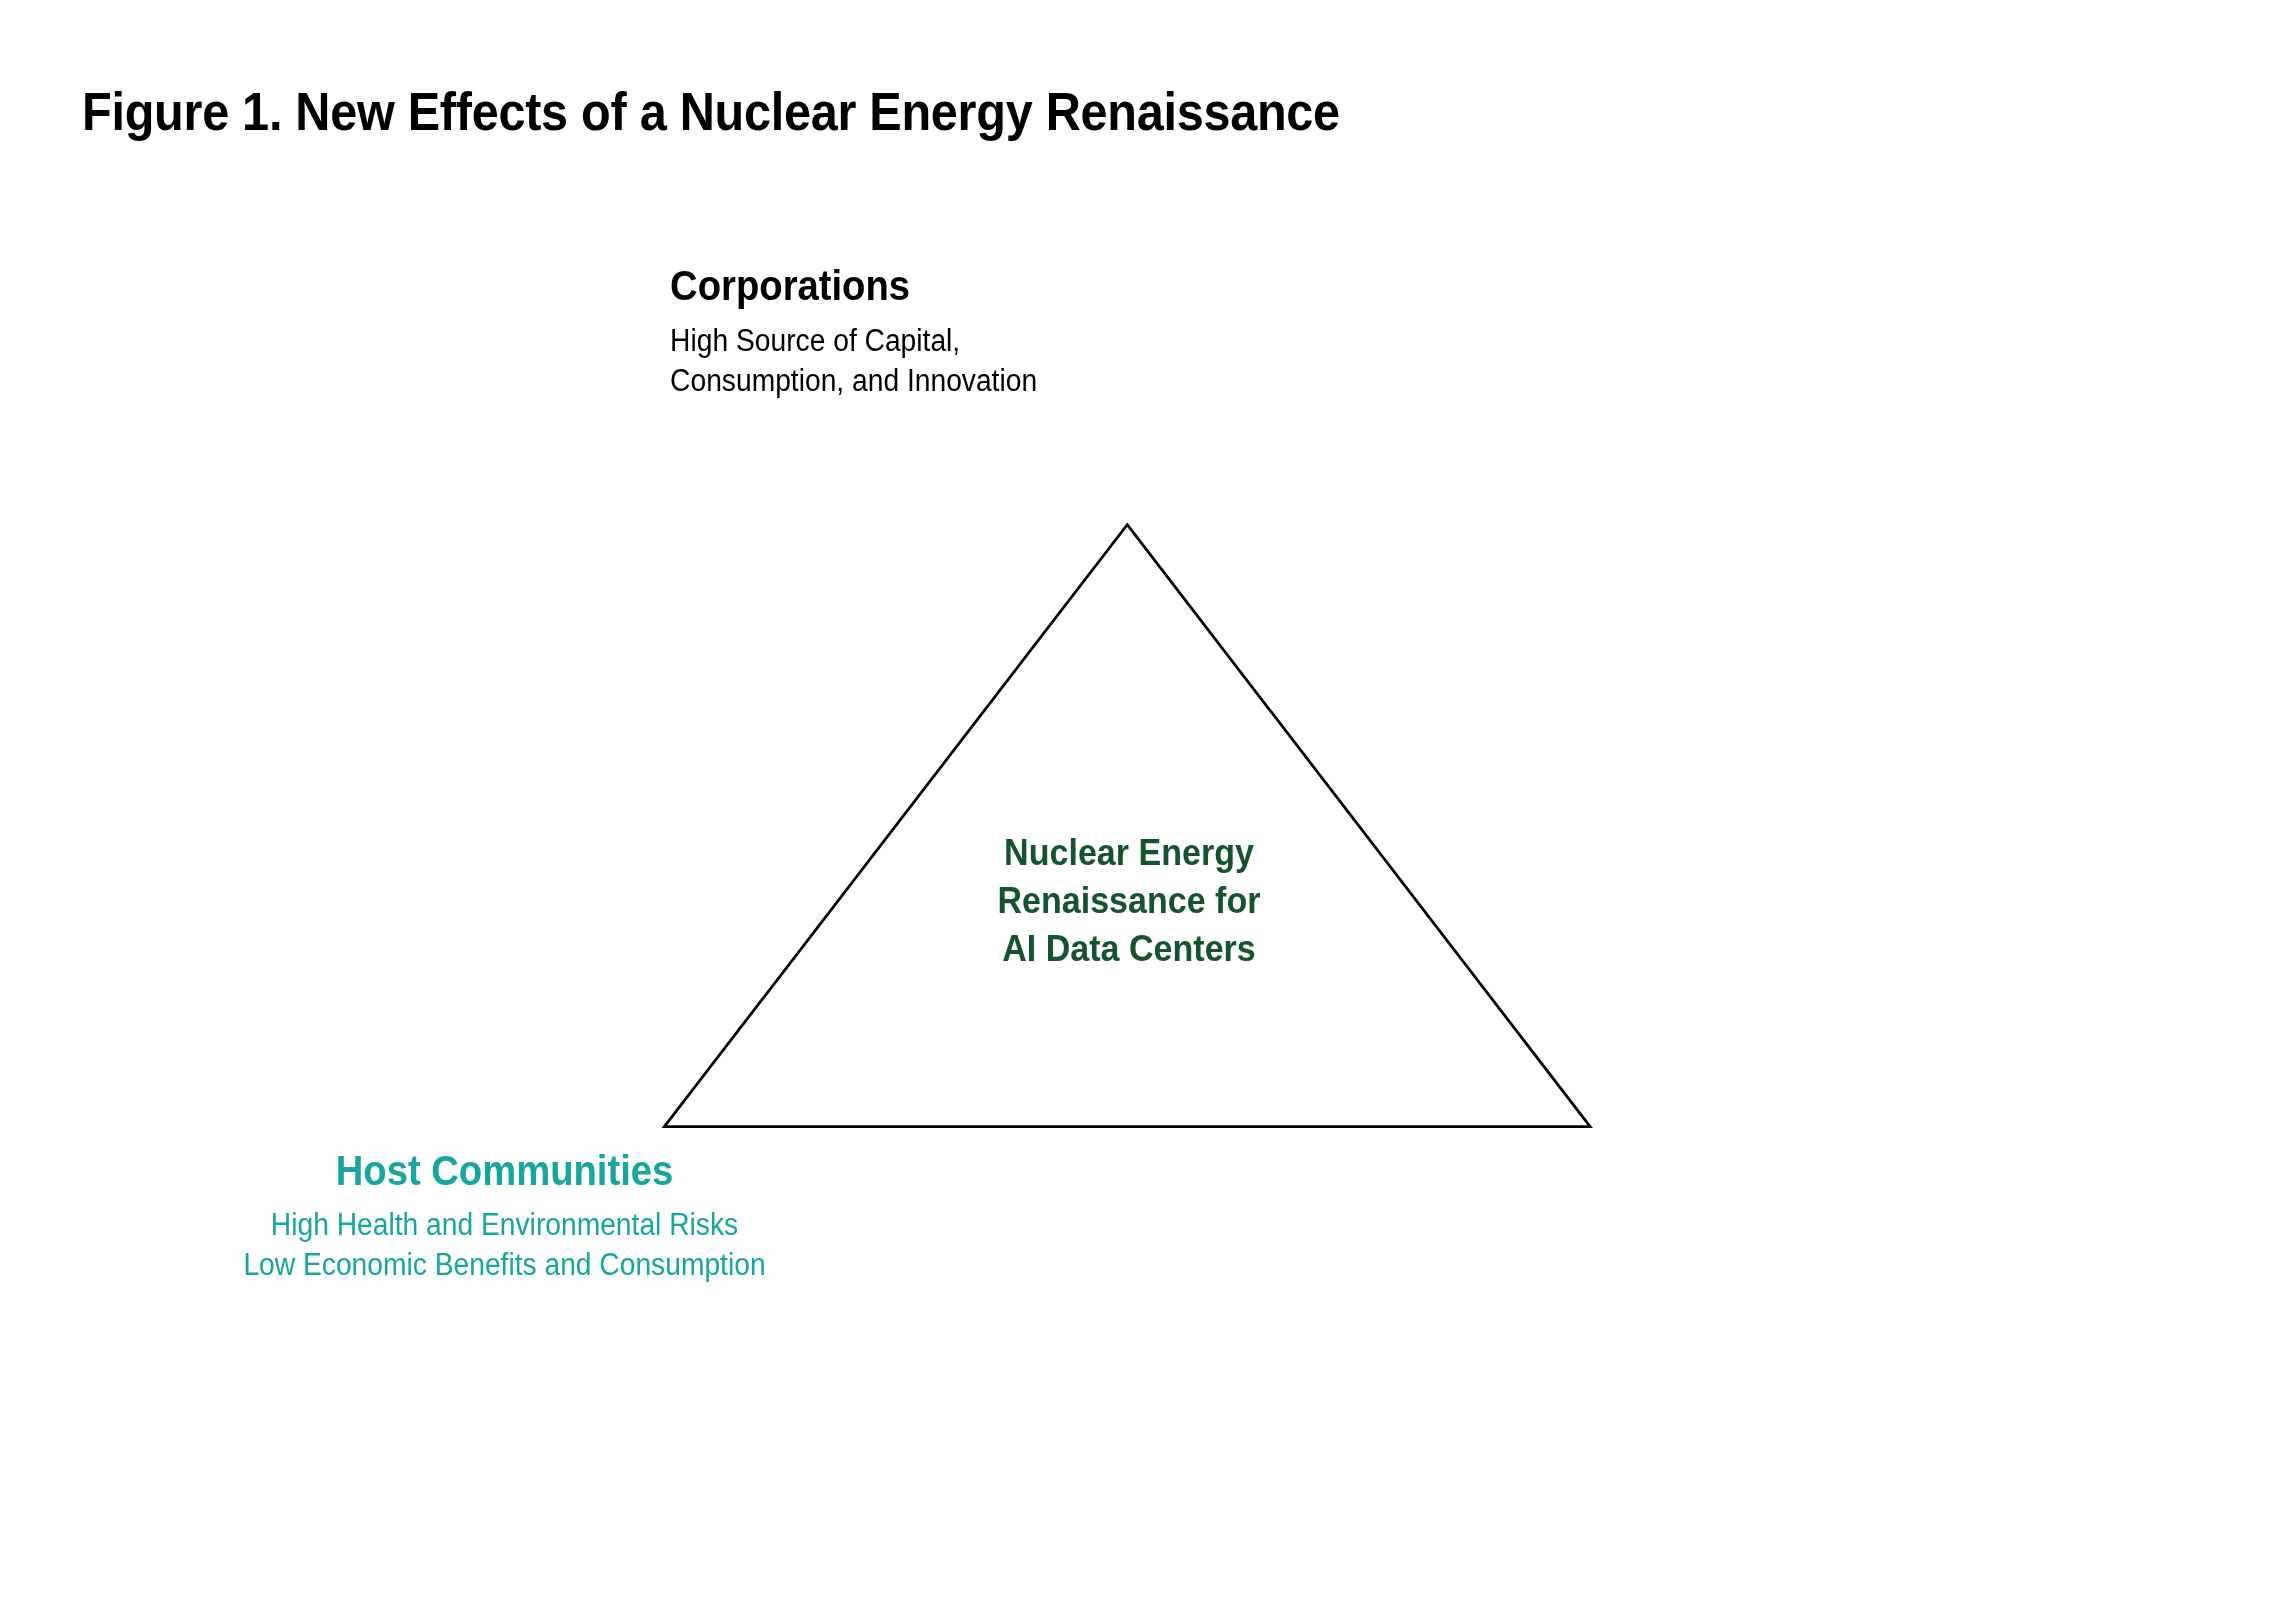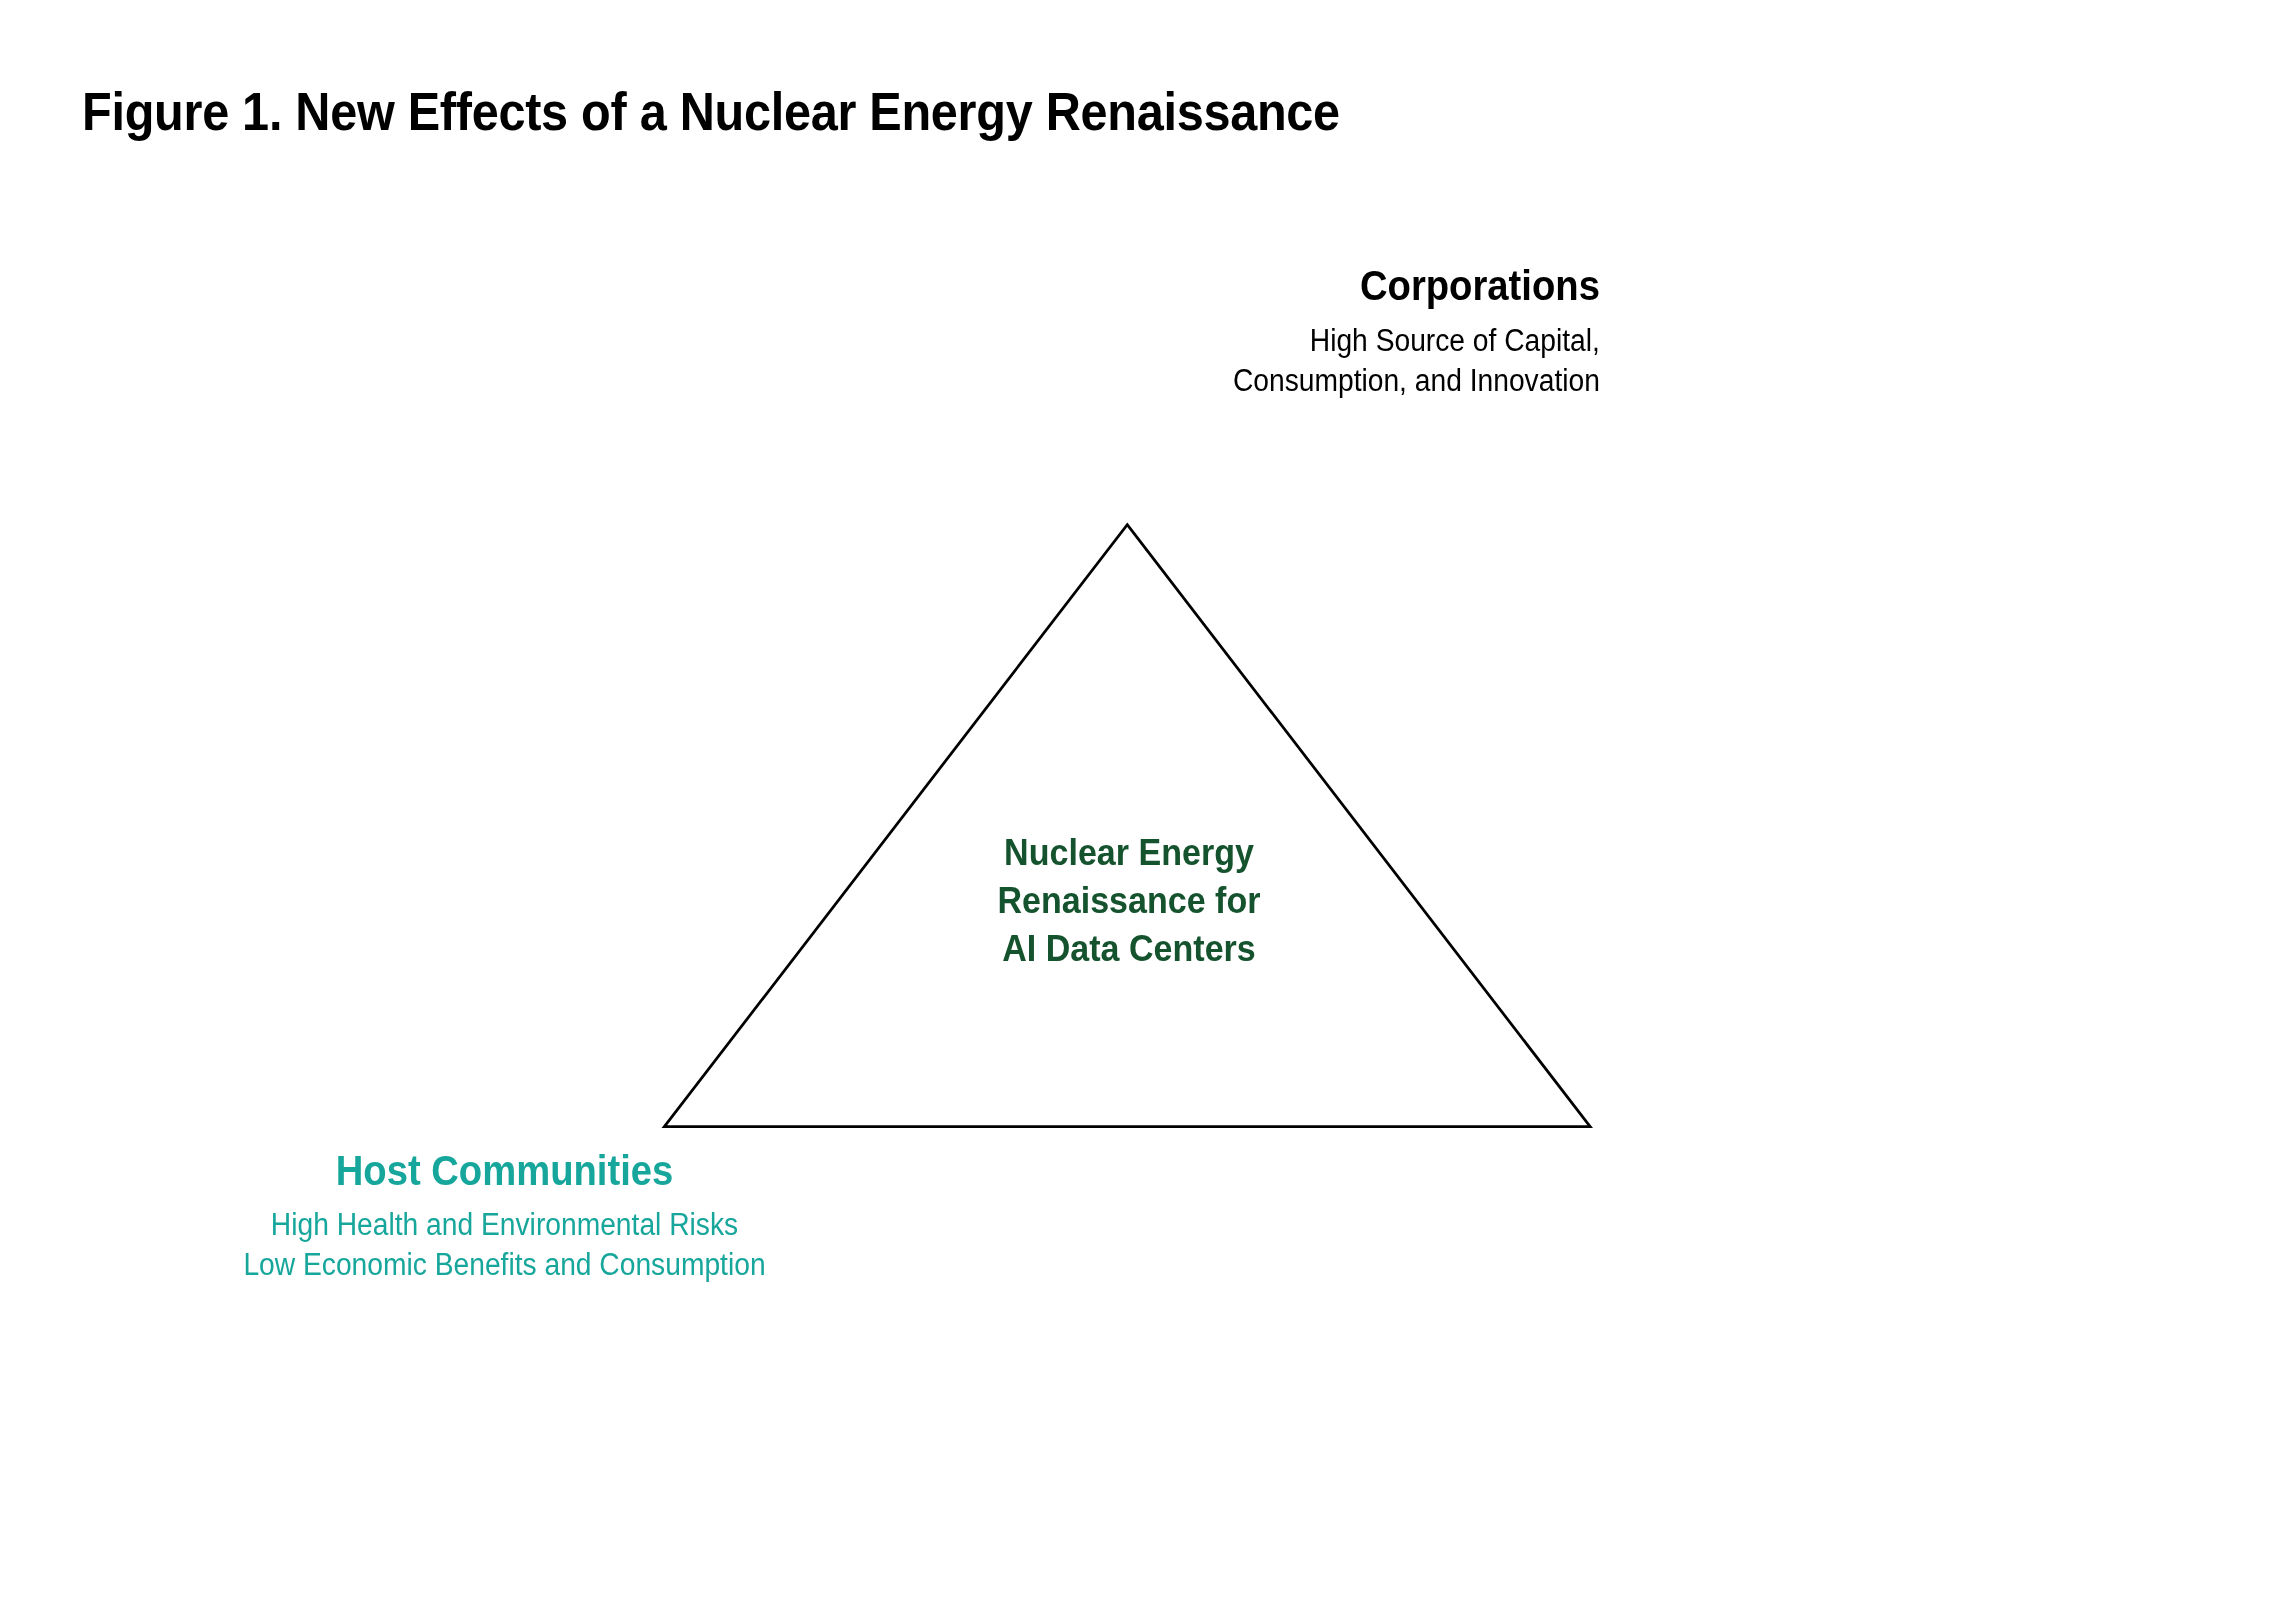--- a/index.html
+++ b/index.html
@@ -64,24 +64,24 @@
   .node-sub {
     font-size: 31px;
     font-weight: 400;
     line-height: 1.30;
     transform: scaleX(0.91);
   }
   .node-sub .sub-line { display: block; white-space: nowrap; }
 
   
   #node-corporations {
-    left: 600px;
+    left: 623px;
     top: 264px;
     width: 1047px;
-    text-align: right;
+    text-align: left;
     color: #000000;
   }
   #node-corporations .node-heading { transform-origin: center top; }
   #node-corporations .node-sub {
     margin-top: 12px;
     transform-origin: center top;
   }
 
   
   #node-host {

